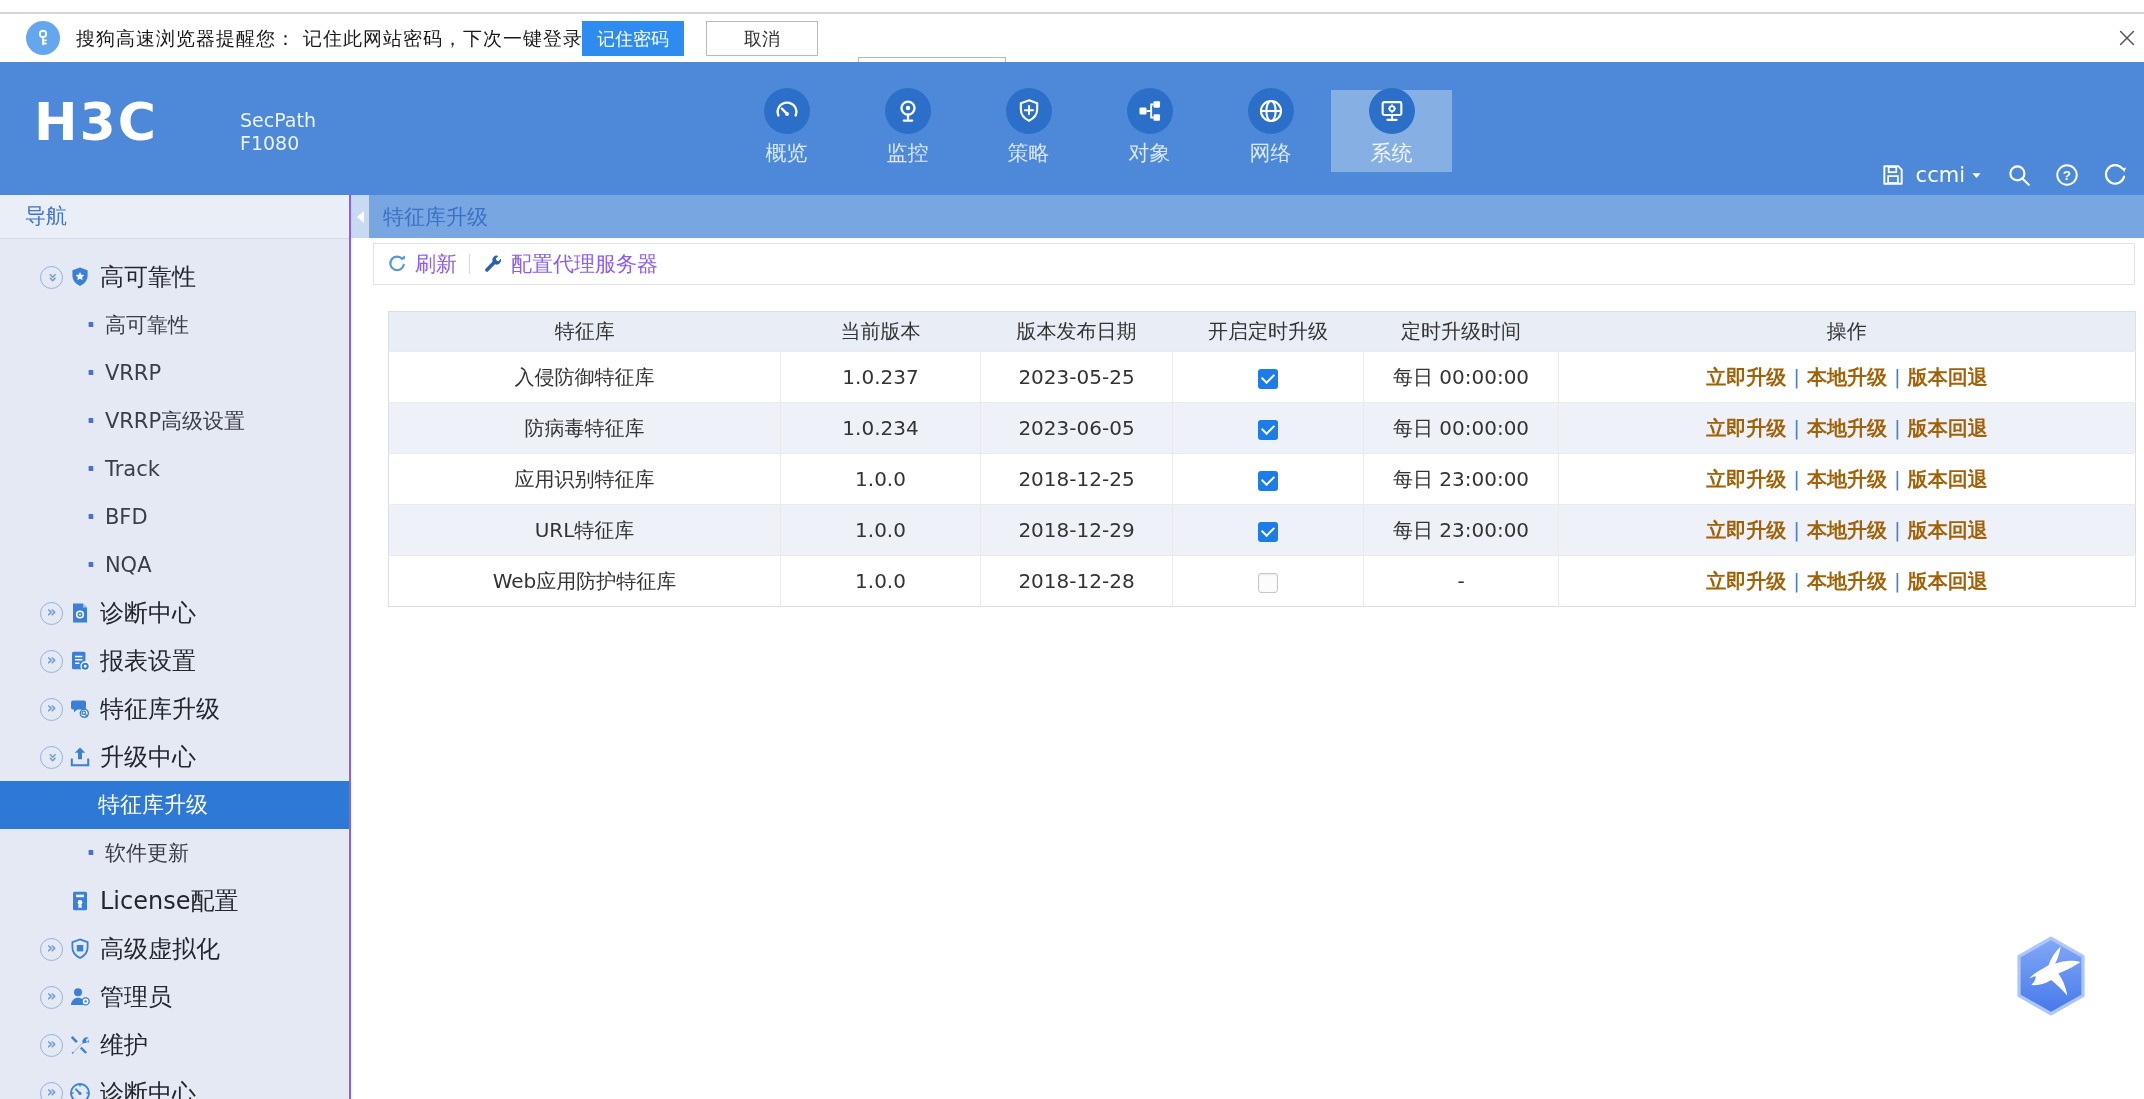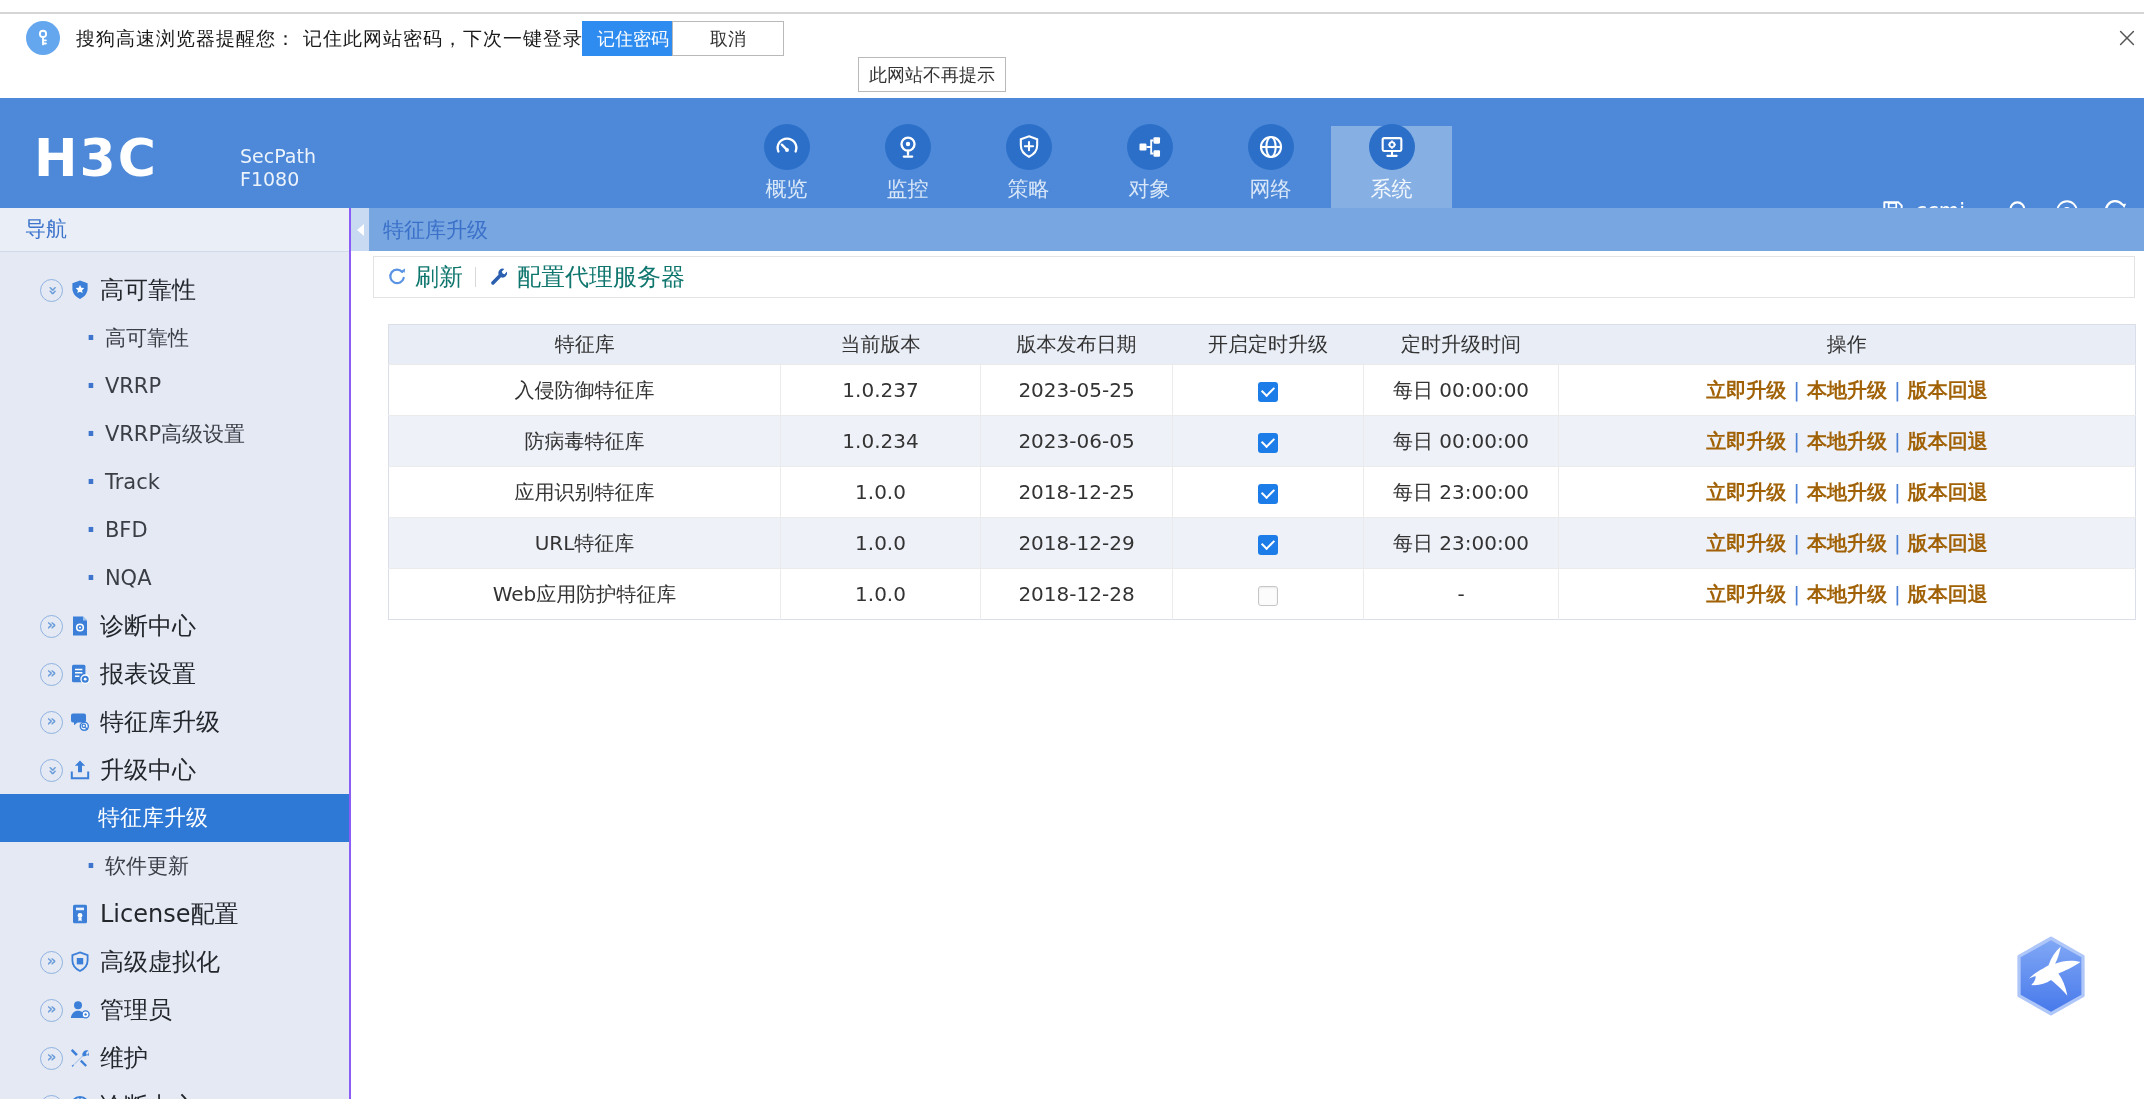--- a/index.html
+++ b/index.html
@@ -7,26 +7,26 @@
   .screen{position:relative;width:2144px;height:1099px;background:#fff;overflow:hidden;color:#333;}
 
   
   .top-strip{height:12px;background:#fff;border-bottom:2px solid #d5d5d5;}
   .notif{position:relative;height:48px;background:#fff;}
   .notif-key{position:absolute;left:26px;top:7px;width:34px;height:34px;border-radius:50%;background:#64a7ef;display:flex;align-items:center;justify-content:center;}
   .notif-key svg{width:22px;height:22px;}
   .notif-msg{position:absolute;left:76px;top:0;line-height:48px;font-size:19px;color:#1a1a1a;letter-spacing:1px;}
   .notif-btn{position:absolute;top:7px;height:35px;display:flex;align-items:center;justify-content:center;font-size:18px;box-sizing:border-box;cursor:pointer;}
   .btn-remember{left:582px;width:102px;background:#2e8cf0;color:#fff;text-align:right;}
-  .btn-cancel{left:672px;width:112px;background:#fff;border:1px solid #b9b9b9;color:#333;}
+  .btn-cancel{left:706px;width:112px;background:#fff;border:1px solid #b9b9b9;color:#333;}
   .btn-noprompt{left:858px;width:148px;background:#fff;border:1px solid #b9b9b9;color:#333;margin-top:36px;}
   .notif-close{position:absolute;right:6px;top:13px;width:22px;height:22px;cursor:pointer;}
 
   
-  .app-header{position:relative;height:110px;background:#4d89d8;margin-top:36px;}
+  .app-header{position:relative;height:133px;background:#4d89d8;}
   .logo{position:absolute;left:34px;top:34px;font-size:52px;line-height:52px;font-weight:800;color:#fff;letter-spacing:2px;}
   .product{position:absolute;left:240px;top:47px;font-size:19px;line-height:23px;color:#ecf3fc;}
   .top-nav{position:absolute;left:726px;top:0;height:110px;display:flex;}
   .nav-item{position:relative;width:121px;height:110px;display:flex;flex-direction:column;align-items:center;cursor:pointer;}
   .nav-item.active::before{content:"";position:absolute;left:0;right:0;top:28px;bottom:0;background:#86b0e4;}
   .nav-icon{position:relative;z-index:1;margin-top:26px;width:46px;height:46px;border-radius:50%;background:#2c6fc8;display:flex;align-items:center;justify-content:center;}
   .nav-icon svg{width:28px;height:28px;}
   .nav-label{position:relative;z-index:1;margin-top:5px;font-size:21px;color:#d9e7f8;}
   .nav-item.active .nav-label{color:#f2f7fd;}
   .header-right{position:absolute;right:16px;top:96px;height:34px;display:flex;align-items:center;}
@@ -55,21 +55,21 @@
   .side-child.selected{background:#2e78d6;padding-left:98px;}
   .side-child.selected .label{color:#fff;font-size:22px;}
 
   
   .content{flex:1;min-width:0;background:#fff;position:relative;}
   .breadcrumb{height:43px;background:#77a6e1;display:flex;align-items:center;}
   .collapse-handle{width:18px;height:43px;background:#c7daf1;display:flex;align-items:center;justify-content:center;cursor:pointer;}
   .collapse-arrow{width:0;height:0;border-top:6px solid transparent;border-bottom:6px solid transparent;border-right:7px solid #fff;}
   .breadcrumb-title{margin-left:14px;font-size:21px;color:#3b70c9;}
   .toolbar{margin:5px 9px 0 22px;height:40px;border:1px solid #e3e3e3;display:flex;align-items:center;padding-left:12px;background:#fff;}
-  .tool-btn{display:flex;align-items:center;gap:7px;font-size:24px;color:#0f766e;cursor:pointer;}
+  .tool-btn{display:flex;align-items:center;gap:7px;font-size:21px;color:#8b5cf6;cursor:pointer;}
   .tool-btn svg{width:22px;height:22px;}
   .tool-sep{width:1px;height:20px;background:#d8d8d8;margin:0 12px;}
 
   table.sig-table{margin:26px 0 0 37px;width:1748px;border-collapse:collapse;border:1px solid #d9dee8;table-layout:fixed;}
   .sig-table th{height:37px;background:#e9edf6;font-weight:normal;font-size:20px;color:#333;}
   .sig-table td{height:48px;font-size:20px;color:#333;text-align:center;border-top:1px solid #ebebeb;}
   .sig-table td+td{border-left:1px solid #ebebeb;}
   .sig-table tbody tr:nth-child(even){background:#eef1f8;}
   .checkbox{display:inline-block;width:20px;height:20px;border-radius:3px;vertical-align:middle;position:relative;cursor:pointer;box-sizing:border-box;}
   .checkbox.checked{background:#1d7de8;}

